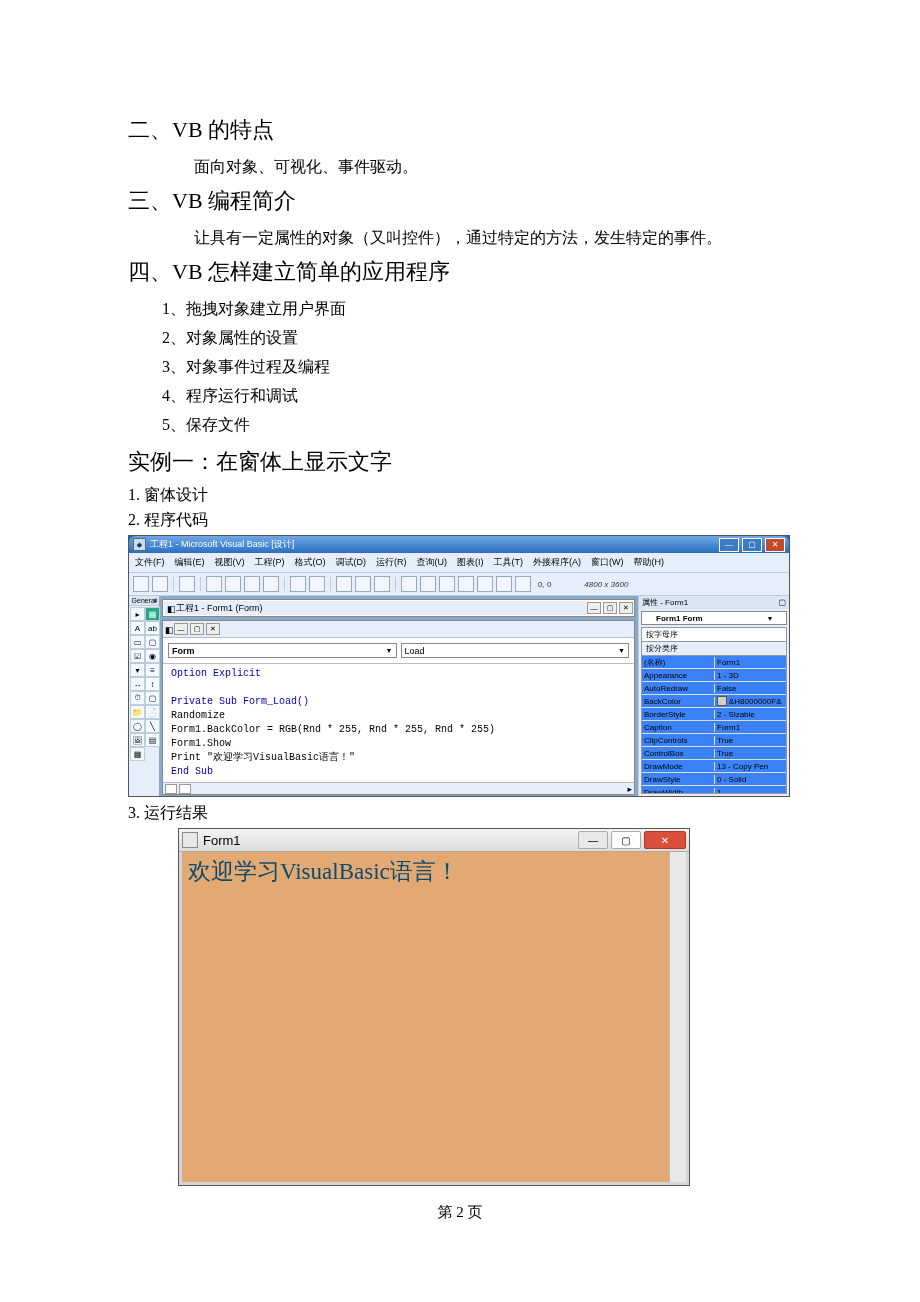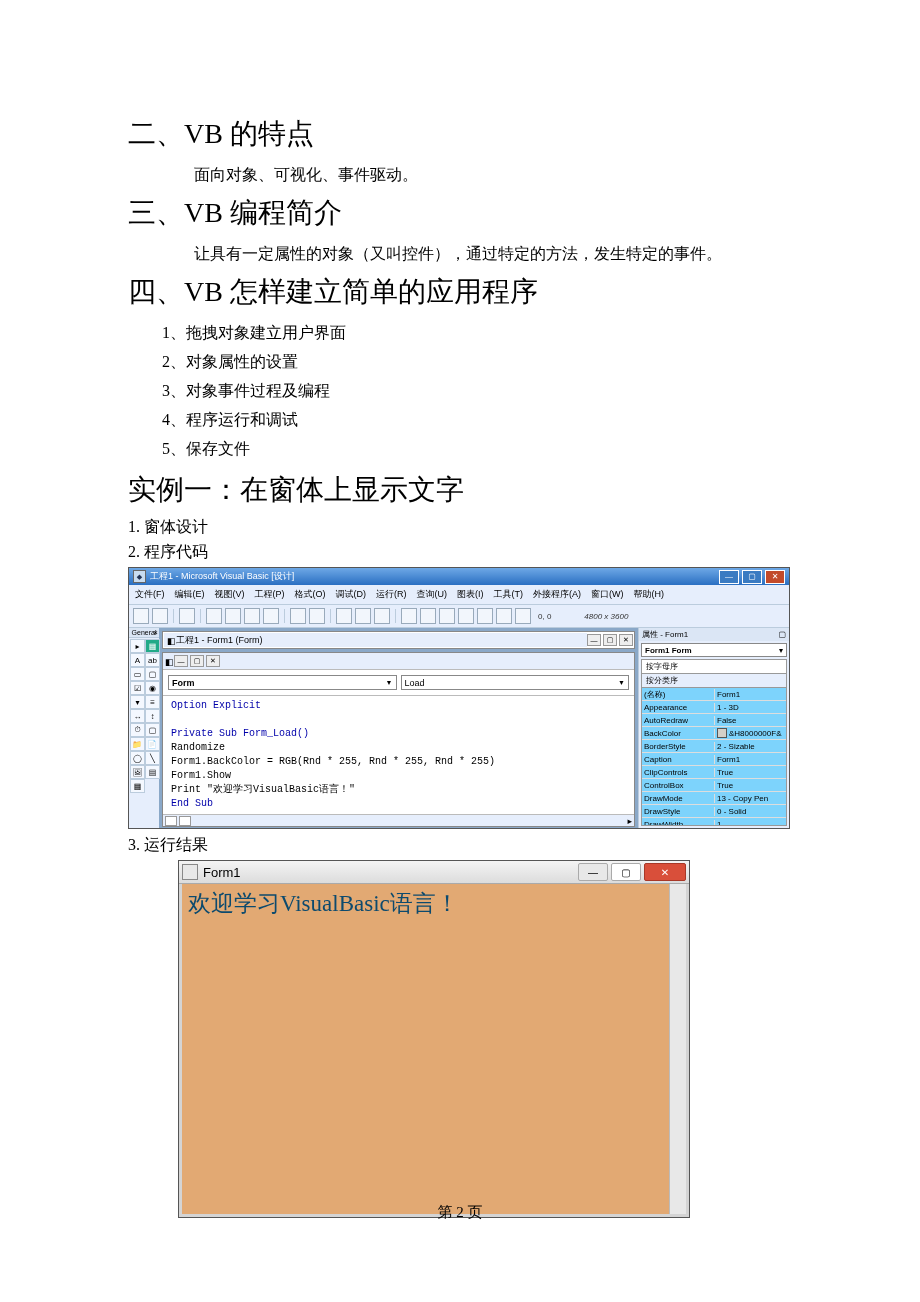--- a/index.html
+++ b/index.html
@@ -1,24 +1,24 @@
 <!DOCTYPE html>
 <html><head>
 <meta charset="utf-8">
 <style>
   body{margin:0;background:#fff;font-family:"SimSun","Songti SC",serif;color:#000;}
   .page{width:920px;height:1302px;margin:0 auto;position:relative;box-sizing:border-box;padding:115px 130px 0 128px;}
-  h2{font-size:28px;margin:0 0 8px 0;font-weight:normal;}
+  h2{font-size:22px;margin:0 0 8px 0;font-weight:normal;}
   .indent{font-size:16px;line-height:1.7;text-indent:2em;margin:0 0 6px 34px;}
   .list{margin:0 0 0 34px;font-size:16px;line-height:1.8;}
   .p-ind{font-size:16px;margin:0 0 4px 0;text-indent:2em;padding-left:18px;}
   .sub{font-size:16px;margin:2px 0 4px 0;}
   .pnum{position:absolute;bottom:80px;left:0;right:0;text-align:center;font-size:15px;}
   .vb-ide{border:1px solid #555;font-family:"MS Sans Serif",Tahoma,sans-serif;font-size:9px;background:#1e6cc7;margin-top:2px;}
-  .titlebar{display:flex;align-items:center;background:linear-gradient(#6ea8e6,#2a6fc2);color:#fff;height:17px;padding:0 4px;}
+  .titlebar{display:flex;align-items:center;background:linear-gradient(#6ea8e6,#2a6fc2);color:#fff;height:17px;padding:0 4px;border-radius:7px;}
   .titlebar .ticon{width:11px;height:11px;background:#c8dcf0;border:1px solid #666;margin-right:4px;display:flex;align-items:center;justify-content:center;font-size:7px;color:#235;}
   .titlebar .sp{flex:1;}
   .winbtn{width:18px;height:12px;margin-left:3px;border:1px solid #fff;background:#3a7bc2;color:#fff;display:flex;align-items:center;justify-content:center;font-size:8px;}
   .winbtn.cl{background:#c24a2a;}
   .menubar{background:#e6eefc;color:#000;display:flex;gap:10px;padding:3px 6px;}
   .toolbar{background:#e6eefc;border-top:1px solid #bcd;border-bottom:1px solid #bcd;display:flex;align-items:center;gap:3px;padding:2px 4px;height:18px;}
   .tb-btn{width:14px;height:14px;border:1px solid #9ab;background:#f2f6fc;}
   .tb-sep{width:1px;height:14px;background:#bcd;margin:0 2px;}
   .tb-text{font-size:8px;color:#333;margin-left:4px;}
   .ide-body{display:flex;background:#8aa8c8;height:200px;}
@@ -36,25 +36,25 @@
   .code-head{display:flex;align-items:center;background:#e6eefc;padding:1px 2px;border-bottom:1px solid #bbb;height:14px;}
   .code-sel{display:flex;gap:4px;padding:5px;border-bottom:1px solid #bbb;}
   .sel{flex:1;border:1px solid #888;background:#fff;height:13px;display:flex;align-items:center;justify-content:space-between;padding:0 3px;font-size:9px;}
   .sel .arr{font-size:7px;}
   .code-body{flex:1;padding:3px 8px;background:#fff;font-family:"Courier New",monospace;font-size:10px;line-height:1.4;position:relative;overflow:hidden;}
   .code-body .kw{color:#0000aa;}
   .code-foot{height:11px;background:#e6eefc;border-top:1px solid #bbb;display:flex;align-items:center;padding:0 2px;gap:2px;}
   .code-foot .b{width:10px;height:8px;border:1px solid #999;background:#fff;}
   .right-pane{width:150px;background:#e6eefc;border-left:1px solid #bcd;display:flex;flex-direction:column;}
   .rp-title{display:flex;align-items:center;justify-content:space-between;background:#dbe6f5;padding:1px 3px;font-size:8px;}
-  .rp-combo{margin:2px;border:1px solid #888;background:#fff;height:12px;padding:0 3px;display:flex;align-items:center;justify-content:space-between;font-size:8px;}
+  .rp-combo{margin:2px;border:1px solid #888;background:#fff;height:12px;padding:0 14px;display:flex;align-items:center;justify-content:space-between;font-size:8px;}
   .rp-tabs{display:flex;margin:0 2px;font-size:8px;flex-direction:column;}
   .rp-tab{border:1px solid #999;border-bottom:none;padding:1px 4px;background:#fff;}
   .rp-tab.inact{background:#e6eefc;}
-  .rp-grid{margin:0 2px 2px 2px;border:1px solid #999;background:#7dd3fc;flex:1;overflow:hidden;font-size:8px;}
+  .rp-grid{margin:0 2px 2px 2px;border:1px solid #999;background:#3b82f6;flex:1;overflow:hidden;font-size:8px;}
   .rp-row{display:flex;height:12px;align-items:center;border-bottom:1px solid #ddd;}
   .rp-row .c1{width:70px;padding-left:2px;border-right:1px solid #ddd;overflow:hidden;white-space:nowrap;}
   .rp-row .c2{flex:1;padding-left:2px;overflow:hidden;white-space:nowrap;display:flex;align-items:center;gap:2px;}
   .sw{width:8px;height:8px;border:1px solid #555;display:inline-block;}
   .result-win{width:510px;margin:4px 0 0 50px;border:1px solid #555;font-family:Tahoma,Arial,sans-serif;}
   .rw-title{height:22px;background:linear-gradient(#f4f4f4,#dcdcdc);display:flex;align-items:center;padding:0 3px;border-bottom:1px solid #aaa;}
   .rw-title .ic{width:14px;height:14px;border:1px solid #888;background:#e8e8e8;margin-right:5px;}
   .rw-title .sp{flex:1;font-size:13px;}
   .rw-btns{display:flex;gap:3px;}
   .rw-btn{width:28px;height:16px;border:1px solid #aaa;background:#e8e8e8;display:flex;align-items:center;justify-content:center;font-size:10px;border-radius:2px;}

